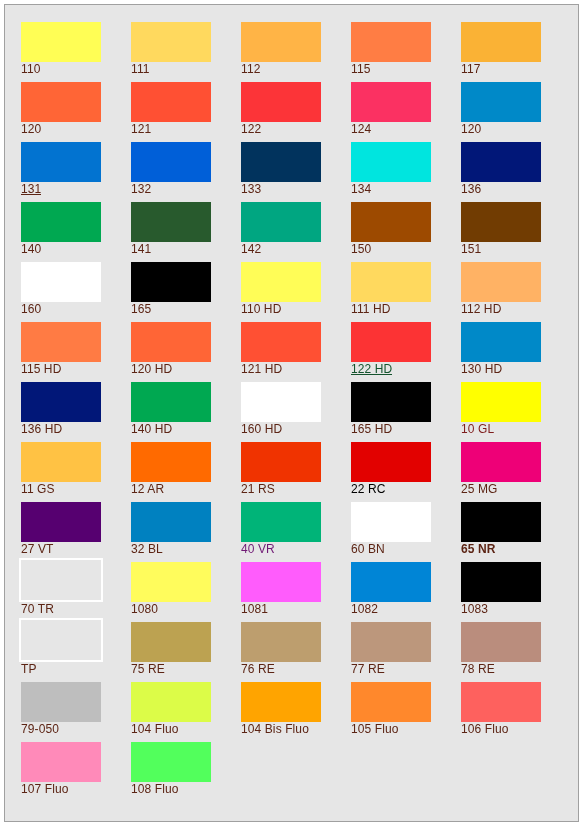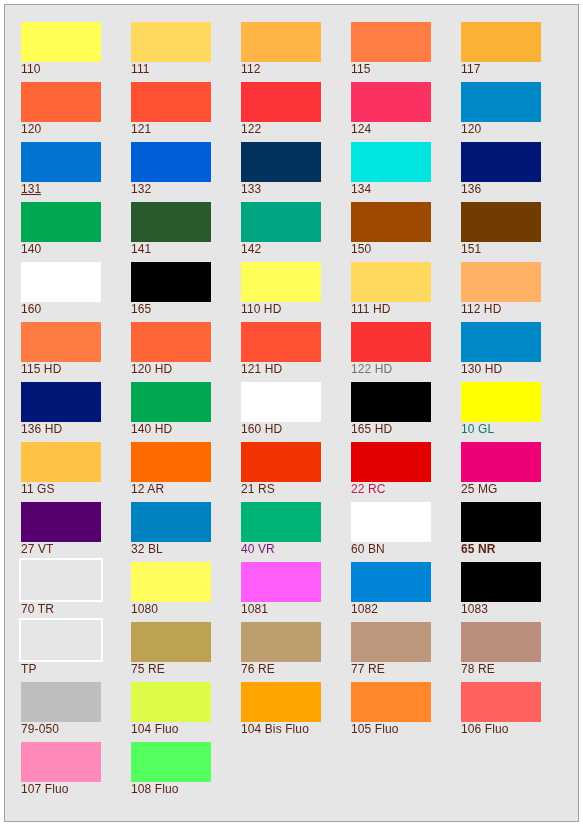--- a/index.html
+++ b/index.html
@@ -165,21 +165,21 @@
     <div class="swatch-cell" style="left:110px;top:300px">
       <div class="color-chip" style="background-color: rgb(255, 101, 54);"></div>
       <div class="swatch-label" style="color: rgb(92, 36, 20);">120 HD</div>
     </div>
     <div class="swatch-cell" style="left:220px;top:300px">
       <div class="color-chip" style="background-color: rgb(255, 80, 51);"></div>
       <div class="swatch-label" style="color: rgb(92, 36, 20);">121 HD</div>
     </div>
     <div class="swatch-cell" style="left:330px;top:300px">
       <div class="color-chip" style="background-color: rgb(252, 51, 52);"></div>
-      <div class="swatch-label" style="color: #737373;">122 HD</div>
+      <div class="swatch-label" style="color: #14532d; text-decoration: underline;">122 HD</div>
     </div>
     <div class="swatch-cell" style="left:440px;top:300px">
       <div class="color-chip" style="background-color: rgb(0, 137, 200);"></div>
       <div class="swatch-label" style="color: rgb(92, 36, 20);">130 HD</div>
     </div>
     <div class="swatch-cell" style="left:0px;top:360px">
       <div class="color-chip" style="background-color: rgb(1, 23, 120);"></div>
       <div class="swatch-label" style="color: rgb(92, 36, 20);">136 HD</div>
     </div>
     <div class="swatch-cell" style="left:110px;top:360px">
@@ -189,37 +189,37 @@
     <div class="swatch-cell" style="left:220px;top:360px">
       <div class="color-chip" style="background-color: rgb(255, 255, 255);"></div>
       <div class="swatch-label" style="color: rgb(92, 36, 20);">160 HD</div>
     </div>
     <div class="swatch-cell" style="left:330px;top:360px">
       <div class="color-chip" style="background-color: rgb(0, 0, 0);"></div>
       <div class="swatch-label" style="color: rgb(92, 36, 20);">165 HD</div>
     </div>
     <div class="swatch-cell" style="left:440px;top:360px">
       <div class="color-chip" style="background-color: rgb(255, 255, 0);"></div>
-      <div class="swatch-label" style="color: #0f766e;">10 GL</div>
+      <div class="swatch-label" style="color: #7f1d1d;">10 GL</div>
     </div>
     <div class="swatch-cell" style="left:0px;top:420px">
       <div class="color-chip" style="background-color: rgb(255, 194, 68);"></div>
       <div class="swatch-label" style="color: rgb(92, 36, 20);">11 GS</div>
     </div>
     <div class="swatch-cell" style="left:110px;top:420px">
       <div class="color-chip" style="background-color: rgb(255, 106, 0);"></div>
       <div class="swatch-label" style="color: rgb(92, 36, 20);">12 AR</div>
     </div>
     <div class="swatch-cell" style="left:220px;top:420px">
       <div class="color-chip" style="background-color: rgb(240, 51, 0);"></div>
       <div class="swatch-label" style="color: rgb(92, 36, 20);">21 RS</div>
     </div>
     <div class="swatch-cell" style="left:330px;top:420px">
       <div class="color-chip" style="background-color: rgb(226, 1, 0);"></div>
-      <div class="swatch-label" style="color: #be185d;">22 RC</div>
+      <div class="swatch-label" style="color: #000000;">22 RC</div>
     </div>
     <div class="swatch-cell" style="left:440px;top:420px">
       <div class="color-chip" style="background-color: rgb(238, 0, 119);"></div>
       <div class="swatch-label" style="color: rgb(92, 36, 20);">25 MG</div>
     </div>
     <div class="swatch-cell" style="left:0px;top:480px">
       <div class="color-chip" style="background-color: rgb(86, 0, 112);"></div>
       <div class="swatch-label" style="color: rgb(92, 36, 20);">27 VT</div>
     </div>
     <div class="swatch-cell" style="left:110px;top:480px">

